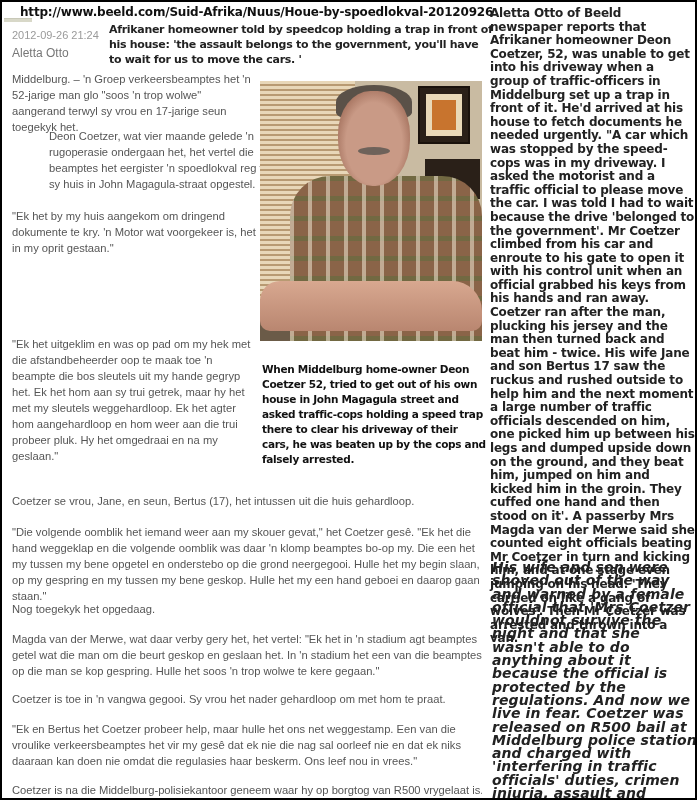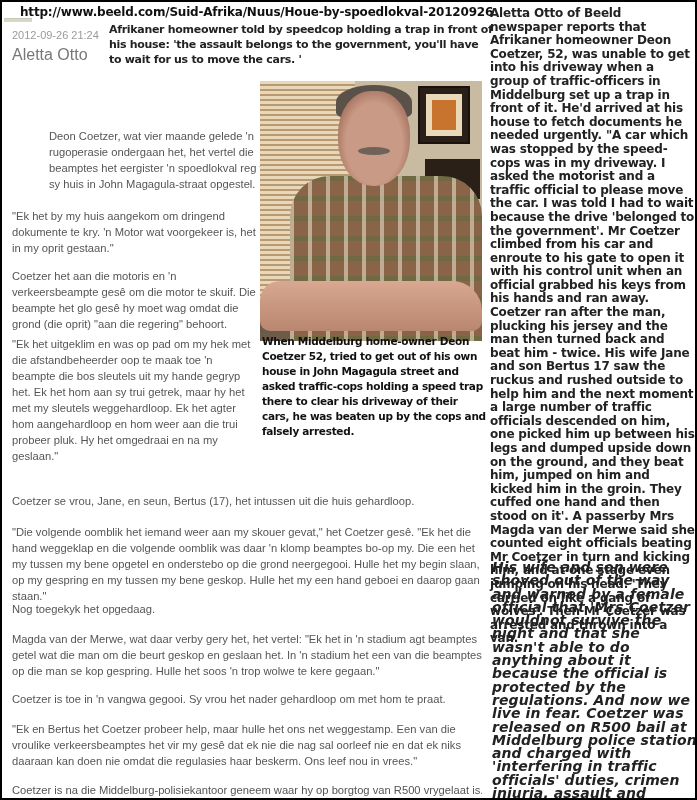--- a/index.html
+++ b/index.html
@@ -15,21 +15,21 @@
     font-size: 12px; color: #111; letter-spacing: -0.2px;
   }
   .url-bar-stub {
     position: absolute; left: 2px; top: 16px; width: 28px; height: 4px;
     background: #d8d8c8; border-top: 1px solid #c8c8b8;
   }
   .date {
     position: absolute; left: 10px; top: 27px; font-size: 11px; color: #9a9a9a;
   }
   .author {
-    position: absolute; left: 10px; top: 44px; font-size: 16px; color: #777;
+    position: absolute; left: 10px; top: 44px; font-size: 12px; color: #777;
   }
   .headline {
     position: absolute; left: 107px; top: 20px; width: 385px;
     font-family: "DejaVu Sans", sans-serif; font-weight: bold;
     font-size: 11px; line-height: 15px; color: #222; letter-spacing: -0.3px;
   }
   .body-text {
     position: absolute; left: 10px; color: #555;
     font-size: 11.2px; line-height: 16px;
   }
@@ -76,21 +76,21 @@
       repeating-linear-gradient(0deg, rgba(90,110,60,0.5) 0 5px, transparent 5px 20px),
       #8a6448;
     border-radius: 40px 40px 0 0;
   }
   .photo .arm {
     position: absolute; left: 0; top: 200px; width: 222px; height: 50px;
     background: linear-gradient(180deg, #d8a890, #b98670);
     border-radius: 20px 30px 10px 10px;
   }
   .caption {
-    position: absolute; left: 260px; top: 332px; width: 225px;
+    position: absolute; left: 260px; top: 360px; width: 225px;
     font-family: "DejaVu Sans", sans-serif; font-weight: bold;
     font-size: 10.5px; line-height: 15px; color: #111; letter-spacing: -0.3px;
   }
   .sidebar {
     position: absolute; left: 488px; top: 5px; width: 205px;
     font-family: "DejaVu Sans", sans-serif; font-weight: bold;
     font-size: 12px; line-height: 13.6px; color: #222; letter-spacing: -0.2px;
   }
   .sidebar-italic {
     position: absolute; left: 490px; top: 559px; width: 205px;
@@ -104,23 +104,23 @@
 <div class="page">
 
   <div class="url">http://www.beeld.com/Suid-Afrika/Nuus/Houe-by-spoedlokval-20120926</div>
   <div class="url-bar-stub"></div>
 
   <div class="date">2012-09-26 21:24</div>
   <div class="author">Aletta Otto</div>
 
   <div class="headline">Afrikaner homeowner told by speedcop holding a trap in front of his house: 'the assault belongs to the government, you'll have to wait for us to move the cars. '</div>
 
+  <p class="body-text narrow" style="top:69px;">Middelburg. – 'n Groep verkeersbeamptes het 'n 52-jarige man glo "soos 'n trop wolwe" aangerand terwyl sy vrou en 17-jarige seun toegekyk het.</p>
   <p class="body-text narrow" style="top:126px;margin-left:37px;">Deon Coetzer, wat vier maande gelede 'n rugoperasie ondergaan het, het vertel die beamptes het eergister 'n spoedlokval reg voor sy huis in John Magagula-straat opgestel.</p>
   <p class="body-text narrow" style="top:206px;">"Ek het by my huis aangekom om dringend dokumente te kry. 'n Motor wat voorgekeer is, het in my oprit gestaan."</p>
-  <p class="body-text narrow" style="top:266px;">Coetzer het aan die motoris en 'n verkeersbeampte gesê om die motor te skuif. Die beampte het glo gesê hy moet wag omdat die grond (die oprit) "aan die regering" behoort.</p>
   <p class="body-text narrow" style="top:334px;">"Ek het uitgeklim en was op pad om my hek met die afstandbeheerder oop te maak toe 'n beampte die bos sleutels uit my hande gegryp het. Ek het hom aan sy trui getrek, maar hy het met my sleutels weggehardloop. Ek het agter hom aangehardloop en hom weer aan die trui probeer pluk. Hy het omgedraai en na my geslaan."</p>
 
   <p class="body-text wide" style="top:491px;">Coetzer se vrou, Jane, en seun, Bertus (17), het intussen uit die huis gehardloop.</p>
   <p class="body-text wide" style="top:522px;">"Die volgende oomblik het iemand weer aan my skouer gevat," het Coetzer gesê. "Ek het die hand weggeklap en die volgende oomblik was daar 'n klomp beamptes bo-op my. Die een het my tussen my bene opgetel en onderstebo op die grond neergegooi. Hulle het my begin slaan, op my gespring en my tussen my bene geskop. Hulle het my een hand geboei en daarop gaan staan."</p>
   <p class="body-text wide" style="top:599px;">Nog toegekyk het opgedaag.</p>
   <p class="body-text wide" style="top:629px;">Magda van der Merwe, wat daar verby gery het, het vertel: "Ek het in 'n stadium agt beamptes getel wat die man om die beurt geskop en geslaan het. In 'n stadium het een van die beamptes op die man se kop gespring. Hulle het soos 'n trop wolwe te kere gegaan."</p>
   <p class="body-text wide" style="top:689px;">Coetzer is toe in 'n vangwa gegooi. Sy vrou het nader gehardloop om met hom te praat.</p>
   <p class="body-text wide" style="top:719px;">"Ek en Bertus het Coetzer probeer help, maar hulle het ons net weggestamp. Een van die vroulike verkeersbeamptes het vir my gesê dat ek nie die nag sal oorleef nie en dat ek niks daaraan kan doen nie omdat die regulasies haar beskerm. Ons leef nou in vrees."</p>
   <p class="body-text wide" style="top:780px; white-space:nowrap; overflow:hidden;">Coetzer is na die Middelburg-polisiekantoor geneem waar hy op borgtog van R500 vrygelaat is. Hy</p>
 

